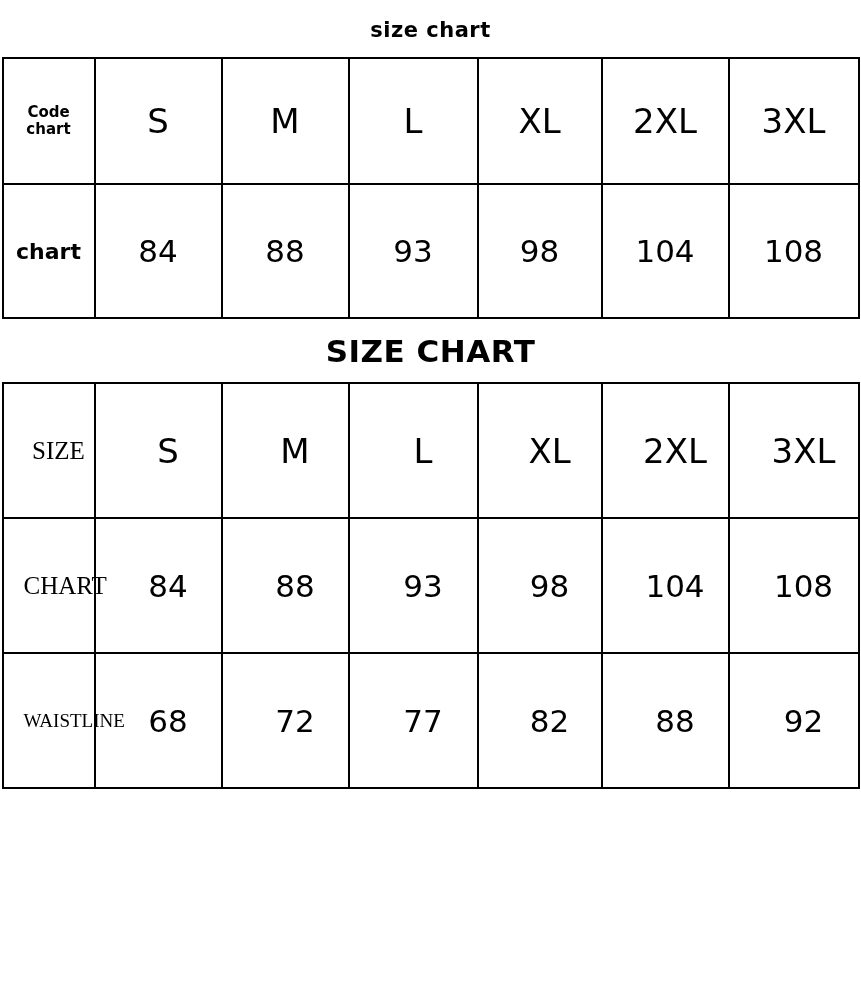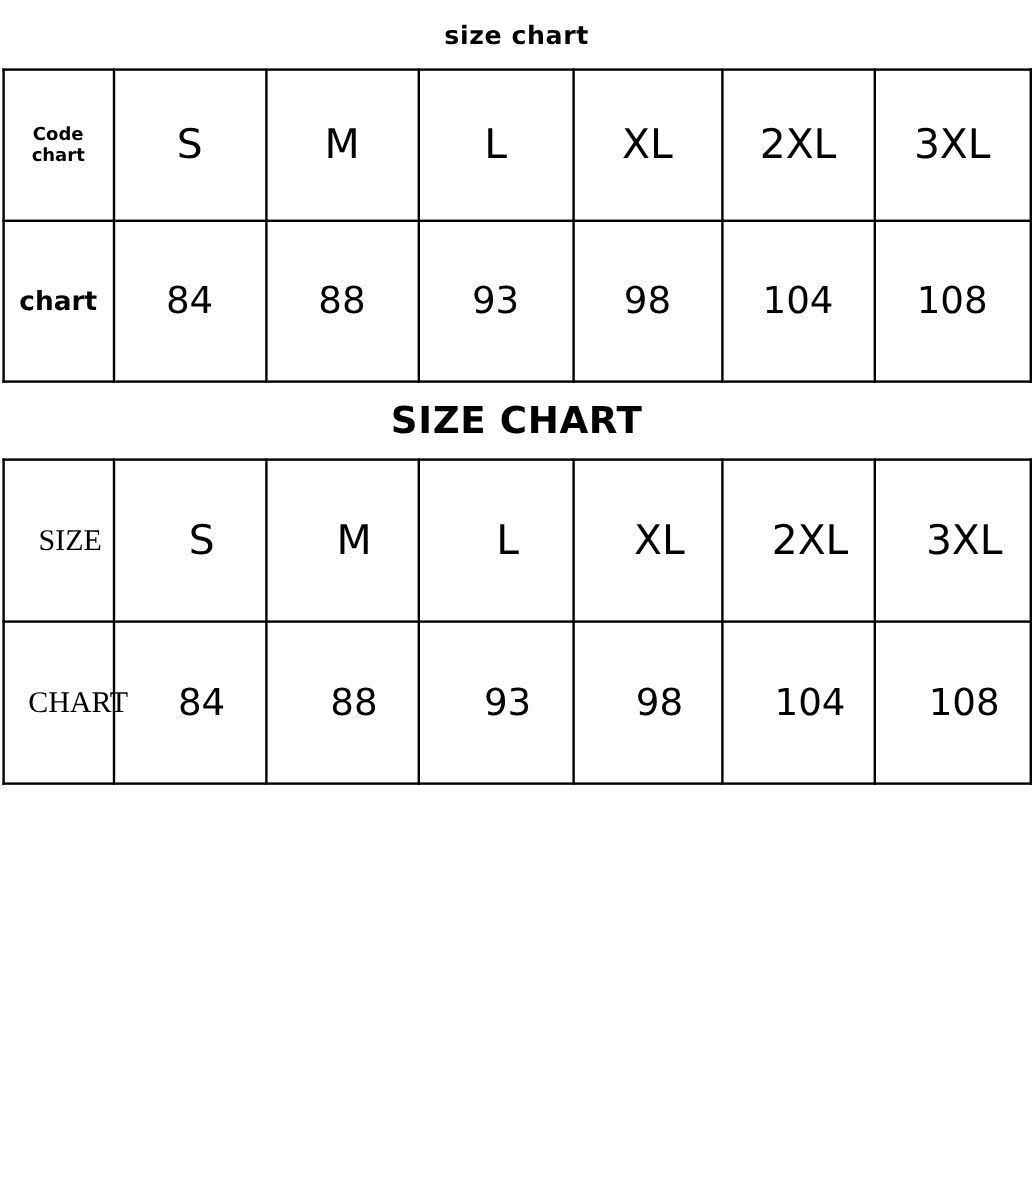--- a/index.html
+++ b/index.html
@@ -177,16 +177,25 @@
       </tr>
       <tr>
         <td class="label-cell">CHART</td>
         <td class="val-cell">84</td>
         <td class="val-cell">88</td>
         <td class="val-cell">93</td>
         <td class="val-cell">98</td>
         <td class="val-cell">104</td>
         <td class="val-cell">108</td>
       </tr>
+      <tr>
+        <td class="label-cell small nowrap">WAISTLINE</td>
+        <td class="val-cell">68</td>
+        <td class="val-cell">72</td>
+        <td class="val-cell">77</td>
+        <td class="val-cell">82</td>
+        <td class="val-cell">88</td>
+        <td class="val-cell">92</td>
+      </tr>
     </tbody>
   </table>
 
 </div>
 
 </body></html>

